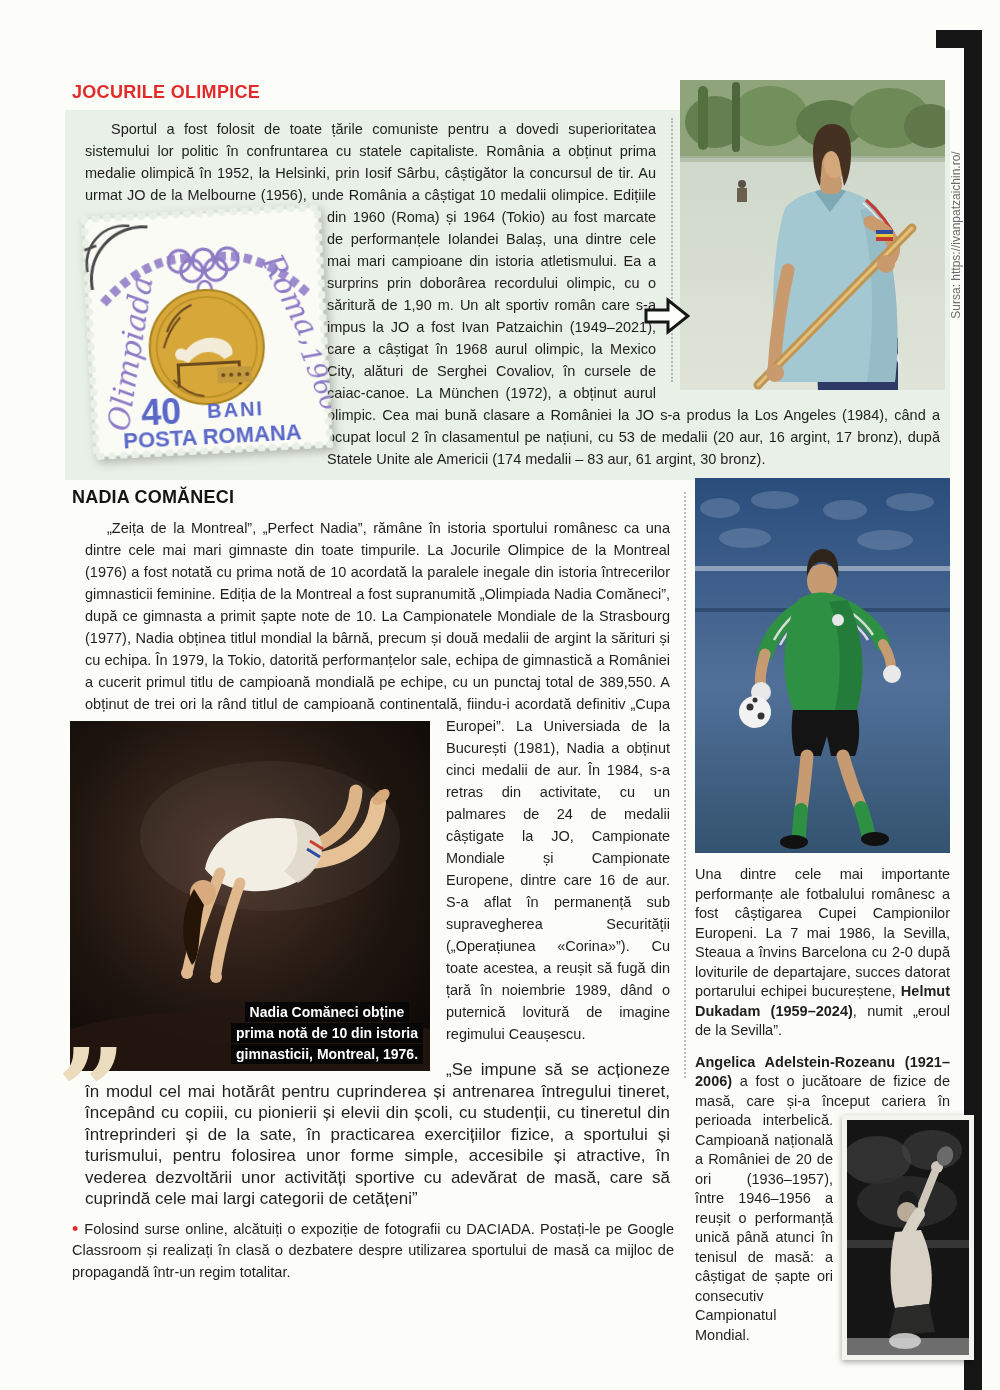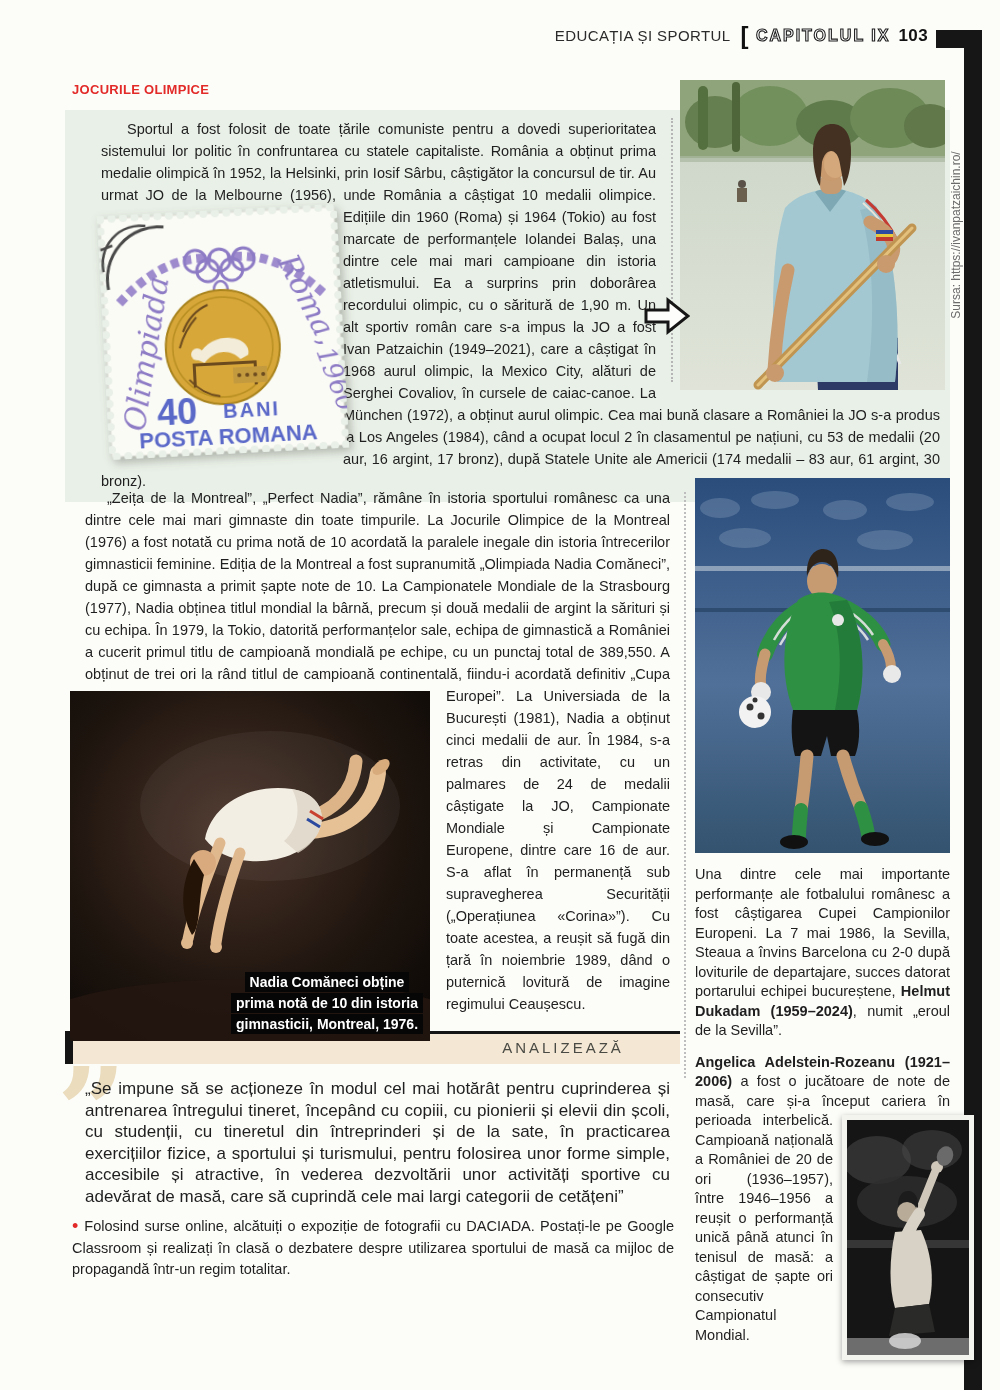--- a/index.html
+++ b/index.html
@@ -8,24 +8,24 @@
 
   
   .header{position:absolute;top:22px;left:0;width:928px;text-align:right;font-size:15px;color:#2b2b2b;letter-spacing:.4px;white-space:nowrap;}
   .header .bracket{font-weight:900;font-size:24px;vertical-align:-3px;margin:0 7px 0 10px;color:#111;}
   .header .chapter{font-weight:800;font-size:16px;letter-spacing:2px;color:#fff;-webkit-text-stroke:1.1px #1c1c1c;margin-right:8px;}
   .header .pagenum{font-weight:800;font-size:17px;color:#111;}
 
   .corner-h{position:absolute;top:30px;left:936px;width:46px;height:18px;background:#161616;}
   .side-bar{position:absolute;top:30px;left:964px;width:18px;height:1360px;background:#161616;z-index:1;}
 
-  .red-title{position:absolute;top:82px;left:72px;margin:0;font-size:13px;font-weight:800;color:#e22a28;letter-spacing:.3px;}
+  .red-title{position:absolute;top:82px;left:72px;margin:0;font-size:18px;font-weight:800;color:#e22a28;letter-spacing:.3px;}
 
   
-  .top-panel{position:absolute;top:110px;left:65px;width:885px;box-sizing:border-box;background:#e9f0e7;padding:8px 10px 10px 36px;}
+  .top-panel{position:absolute;top:110px;left:65px;width:885px;box-sizing:border-box;background:#e9f0e7;padding:8px 10px 10px 20px;}
   .top-panel p{margin:0;font-size:14.5px;line-height:22px;text-align:justify;color:#1f1f1f;text-indent:26px;}
   .photo-spacer{float:right;width:282px;height:278px;margin:-8px -10px 6px 12px;}
   .stamp-wrap{float:left;width:252px;height:250px;margin:4px 14px 2px -24px;}
   .stamp-svg{width:240px;height:244px;transform:rotate(-3deg);filter:drop-shadow(3px 4px 5px rgba(40,40,30,.30));}
 
   .photo-patzaichin{position:absolute;top:80px;left:680px;width:265px;height:310px;z-index:2;}
   .photo-patzaichin svg{display:block;}
   .arrow-icon{position:absolute;top:296px;left:644px;width:46px;height:40px;z-index:3;}
   .source-caption{position:absolute;left:806px;top:228px;width:300px;text-align:center;font-size:12px;color:#6a6a6a;transform:rotate(-90deg);}
 
@@ -55,23 +55,20 @@
   .rc-text{margin:12px 0 0 0;}
   .rc-text b{font-weight:800;}
   .tt-photo{float:right;width:132px;height:245px;margin:4px -24px 2px 9px;border:5px solid #f4f4ef;box-sizing:border-box;background:#191919;box-shadow:0 2px 6px rgba(0,0,0,.35);}
   .tt-photo svg{display:block;}
 </style>
 </head>
 <body>
 
 <div class="page">
 
-  <div class="header">
-    <span>EDUCAȚIA ȘI SPORTUL</span><span class="bracket">[</span><span class="chapter">CAPITOLUL IX</span><span class="pagenum">103</span>
-  </div>
   <div class="corner-h"></div>
   <div class="side-bar"></div>
 
   <h1 class="red-title">JOCURILE OLIMPICE</h1>
 
   <div class="top-panel">
     <p>
       <span class="photo-spacer"></span><span>Sportul a fost folosit de toate țările comuniste pentru a dovedi superioritatea sistemului lor politic în confruntarea cu statele capitaliste. România a obținut prima medalie olimpică în 1952, la Helsinki, prin Iosif Sârbu, câștigător la concursul de tir. Au urmat JO de la Melbourne (1956), unde România a câștigat 10 medalii olimpice. Edițiile din 1960 (Roma) și </span><span class="stamp-wrap"><svg class="stamp-svg" viewBox="0 0 240 244" xmlns="http://www.w3.org/2000/svg">
         <rect x="3" y="3" width="234" height="238" fill="#fbfbf6" stroke="#e2e2da" stroke-width="1"></rect>
         <rect x="3" y="3" width="234" height="238" fill="none" stroke="#e9f0e7" stroke-width="8" stroke-dasharray="0.1 11.4" stroke-linecap="round"></rect>
@@ -175,20 +172,21 @@
       <polygon points="2,14 24,14 24,4 44,20 24,36 24,26 2,26" fill="#fdfdfb" stroke="#161616" stroke-width="3"></polygon>
     </svg>
   </div>
 
   <div class="source-caption">Sursa: https://ivanpatzaichin.ro/</div>
 
   <div class="divider-top"></div>
   <div class="divider-main"></div>
 
   <div class="main-col">
+    <h2 class="section-title">NADIA COMĂNECI</h2>
     <p class="main-text">
       <span>„Zeița de la Montreal”, „Perfect Nadia”, rămâne în istoria sportului românesc ca una dintre cele mai mari gimnaste din toate timpurile. La Jocurile Olimpice de la Montreal (1976) a fost notată cu prima notă de 10 acordată la paralele inegale din istoria întrecerilor gimnasticii feminine. Ediția de la Montreal a fost supranumită „Olimpiada Nadia Comăneci”, după ce gimnasta a primit șapte note de 10. La Campionatele Mondiale de la Strasbourg (1977), Nadia obținea titlul mondial la bârnă, precum și două medalii de argint la sărituri și cu echipa. În 1979, la Tokio, datorită performanțelor sale, echipa de gimnastică a României a cucerit primul titlu de campioană mondială pe echipe, cu un punctaj total de 389,550. A obținut de trei ori la rând titlul de campioană continentală, fiindu-i </span><span class="nadia-photo">
           <svg viewBox="0 0 360 350" width="360" height="350" xmlns="http://www.w3.org/2000/svg">
           <defs>
             <radialGradient id="ng" cx="0.45" cy="0.4" r="0.8">
               <stop offset="0" stop-color="#4a3328"></stop>
                 <stop offset="0.6" stop-color="#1d140e"></stop>
                 <stop offset="1" stop-color="#0a0705"></stop>
             </radialGradient>
           </defs>
@@ -206,23 +204,20 @@
           <path d="M170,162 C158,196 150,224 146,252" stroke="#e0b88e" stroke-width="11" fill="none" stroke-linecap="round"></path>
           <circle cx="117" cy="252" r="6" fill="#e0b88e"></circle>
           <circle cx="146" cy="256" r="6" fill="#e0b88e"></circle>
           <circle cx="133" cy="172" r="13" fill="#d8aa7e"></circle>
           <path d="M124,168 C110,192 110,222 122,244 C131,237 128,208 134,184 Z" fill="#241408"></path>
         </svg>
           <span class="caption-box"><span>Nadia Comăneci obține prima notă de 10 din istoria gimnasticii, Montreal, 1976.</span></span>
         </span><span>acordată definitiv „Cupa Europei”. La Universiada de la București (1981), Nadia a obținut cinci medalii de aur. În 1984, s-a retras din activitate, cu un palmares de 24 de medalii câștigate la JO, Campionate Mondiale și Campionate Europene, dintre care 16 de aur. S-a aflat în permanență sub supravegherea Securității („Operațiunea «Corina»”). Cu toate acestea, a reușit să fugă din țară în noiembrie 1989, dând o puternică lovitură de imagine regimului Ceaușescu.</span>
     </p>
 
-    <div class="analizeaza-bar">
-      <span>ANALIZEAZĂ</span>
-    </div>
 
     <div class="quote-wrap">
       <span class="quote-mark">”</span>
       <p class="quote-text">
         <span>„Se impune să se acționeze în modul cel mai hotărât pentru cuprinderea și antrenarea întregului tineret, începând cu copiii, cu pionierii și elevii din școli, cu studenții, cu tineretul din întreprinderi și de la sate, în practicarea exercițiilor fizice, a sportului și turismului, pentru folosirea unor forme simple, accesibile și atractive, în vederea dezvoltării unor activități sportive cu adevărat de masă, care să cuprindă cele mai largi categorii de cetățeni”</span><br>
       </p>
     </div>
 
     <p class="bullet-item">
       <span class="bullet-dot">•</span><span>Folosind surse online, alcătuiți o expoziție de fotografii cu DACIADA. Postați-le pe Google Classroom și realizați în clasă o dezbatere despre utilizarea sportului de masă ca mijloc de propagandă într-un regim totalitar.</span>
@@ -281,21 +276,21 @@
         <ellipse cx="99" cy="364" rx="14" ry="7" fill="#111"></ellipse>
         <ellipse cx="180" cy="361" rx="14" ry="7" fill="#111"></ellipse>
       </svg>
     </div>
 
     <p class="rc-text">
       <span>Una dintre cele mai importante performanțe ale fotbalului românesc a fost câștigarea Cupei Campionilor Europeni. La 7 mai 1986, la Sevilla, Steaua a învins Barcelona cu 2-0 după loviturile de departajare, succes datorat portarului echipei bucureștene, </span><b>Helmut Dukadam (1959–2024)</b><span>, numit „eroul de la Sevilla”.</span>
     </p>
 
     <p class="rc-text">
-      <b>Angelica Adelstein-Rozeanu (1921–2006)</b><span> a fost o jucătoare de note de masă, care și-a început cariera în </span><span class="tt-photo">
+      <b>Angelica Adelstein-Rozeanu (1921–2006)</b><span> a fost o jucătoare de fizice de masă, care și-a început cariera în </span><span class="tt-photo">
           <svg viewBox="0 0 122 235" width="122" height="235" xmlns="http://www.w3.org/2000/svg">
           <rect width="122" height="235" fill="#151515"></rect>
           <ellipse cx="30" cy="40" rx="34" ry="24" fill="#3d3d3d" opacity="0.7"></ellipse>
           <ellipse cx="85" cy="30" rx="30" ry="20" fill="#4a4a4a" opacity="0.5"></ellipse>
           <ellipse cx="60" cy="82" rx="50" ry="26" fill="#2e2e2e" opacity="0.8"></ellipse>
           <rect y="120" width="122" height="8" fill="#585858" opacity="0.5"></rect>
           <path d="M62,118 C70,96 80,72 88,52" stroke="#cfc7ba" stroke-width="8" fill="none" stroke-linecap="round"></path>
           <circle cx="90" cy="47" r="6" fill="#cfc7ba"></circle>
           <ellipse cx="98" cy="36" rx="8" ry="10" transform="rotate(20 98 36)" fill="#6a6a6a"></ellipse>
           <circle cx="60" cy="92" r="10" fill="#b8ab98"></circle>

